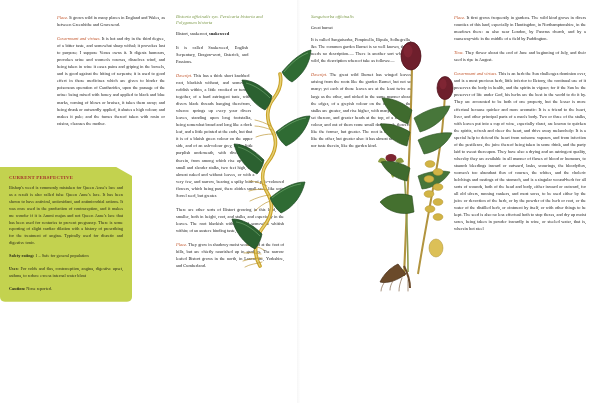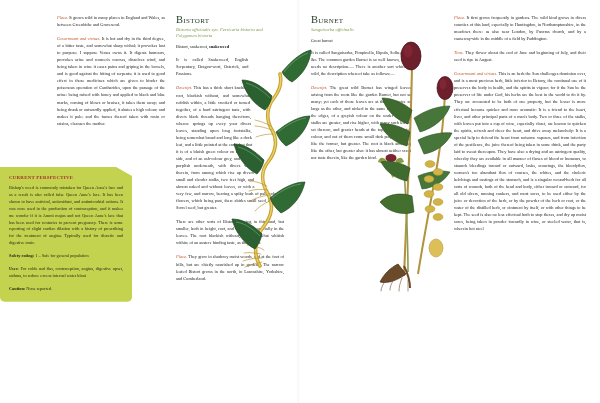--- a/index.html
+++ b/index.html
@@ -180,21 +180,20 @@
 
   <div class="page page-left">
     <div class="cols">
 
       <div class="col">
         <p class="body"><span class="lbl">Place.</span><span> It grows wild in many places in England and Wales, as between Greenhithe and Gravesend.</span></p>
         <p class="body"><span class="lbl">Government and virtues.</span><span> It is hot and dry in the third degree, of a bitter taste, and somewhat sharp withal; it provokes lust to purpose; I suppose Venus owns it. It digests humours, provokes urine and women's courses, dissolves wind, and being taken in wine it eases pains and griping in the bowels, and is good against the biting of serpents; it is used to good effect in those medicines which are given to hinder the poisonous operation of Cantharides, upon the passage of the urine: being mixed with honey and applied to black and blue marks, coming of blows or bruises, it takes them away; and being drunk or outwardly applied, it abates a high colour; and makes it pale; and the fumes thereof taken with rosin or raisins, cleanses the mother.</span></p>
       </div>
 
       <div class="col">
-        <h2 class="herb-title">Bistort</h2>
         <div class="herb-latin">Bistorta officinalis syn. Persicaria bistorta and Polygonum bistorta</div>
         <div class="herb-common"><span>Bistort, snakeroot, </span><span class="bold">snakeweed</span></div>
 
         <div class="shape-bistort"></div>
 
         <p class="body"><span>It is called Snakeweed, English Serpentary, Dragon-wort, Osterick, and Passions.</span></p>
         <p class="body"><span class="lbl">Descript.</span><span> This has a thick short knobbed root, blackish without, and somewhat reddish within, a little crooked or turned together, of a hard astringent taste, with divers black threads hanging therefrom, whence springs up every your divers leaves, standing upon long footstalks, being somewhat broad and long like a dock leaf, and a little pointed at the ends, but that it is of a bluish green colour on the upper side, and of an ash-colour grey, and a little purplish underneath, with divers veins therein, from among which rise up divers small and slender stalks, two feet high, and almost naked and without leaves, or with a very few, and narrow, bearing a spiky bush of pale-coloured flowers, which being past, there abides small seed, like unto Sorrel seed, but greater.</span></p>
         <p class="body"><span>There are other sorts of Bistort growing in this land, but smaller, both in height, root, and stalks, and especially in the leaves. The root blackish without, and somewhat whitish within; of an austere binding taste, as the former.</span></p>
         <p class="body"><span class="lbl">Place.</span><span> They grow in shadowy moist woods, and at the foot of hills, but are chiefly nourished up in gardens. The narrow leafed Bistort grows in the north, in Lancashire, Yorkshire, and Cumberland.</span></p>
       </div>
@@ -208,21 +207,20 @@
         <p class="persp-body"><span class="k">Uses:</span><span> For colds and flus, contraception, angina, digestive upset, asthma, to reduce excess internal water bloat</span></p>
         <p class="persp-body"><span class="k">Caution:</span><span> None reported.</span></p>
       </div>
     </div>
   </div>
 
   <div class="page page-right">
     <div class="cols">
 
       <div class="col">
-        <h2 class="herb-title">Burnet</h2>
         <div class="herb-latin">Sanguisorba officinalis</div>
         <div class="sub-common">Great burnet</div>
 
         <div class="shape-burnet"></div>
 
         <p class="body"><span>It is called Sanguisorba, Pimpinella, Bipula, Solbegrella, &amp;c. The common garden Burnet is so well known, that it needs no description.— There is another sort which is wild, the description whereof take as follows:—</span></p>
         <p class="body"><span class="lbl">Descript.</span><span> The great wild Burnet has winged leaves arising from the roots like the garden Burnet, but not so many; yet each of those leaves are at the least twice as large as the other, and nicked in the same manner about the edges, of a greyish colour on the under side; the stalks are greater, and rise higher, with many such leaves set thereon, and greater heads at the top, of a brownish colour, and out of them come small dark purple flowers, like the former, but greater. The root is black and long like the other, but greater also: it has almost neither scent nor taste therein, like the garden kind.</span></p>
       </div>
 
       <div class="col">

